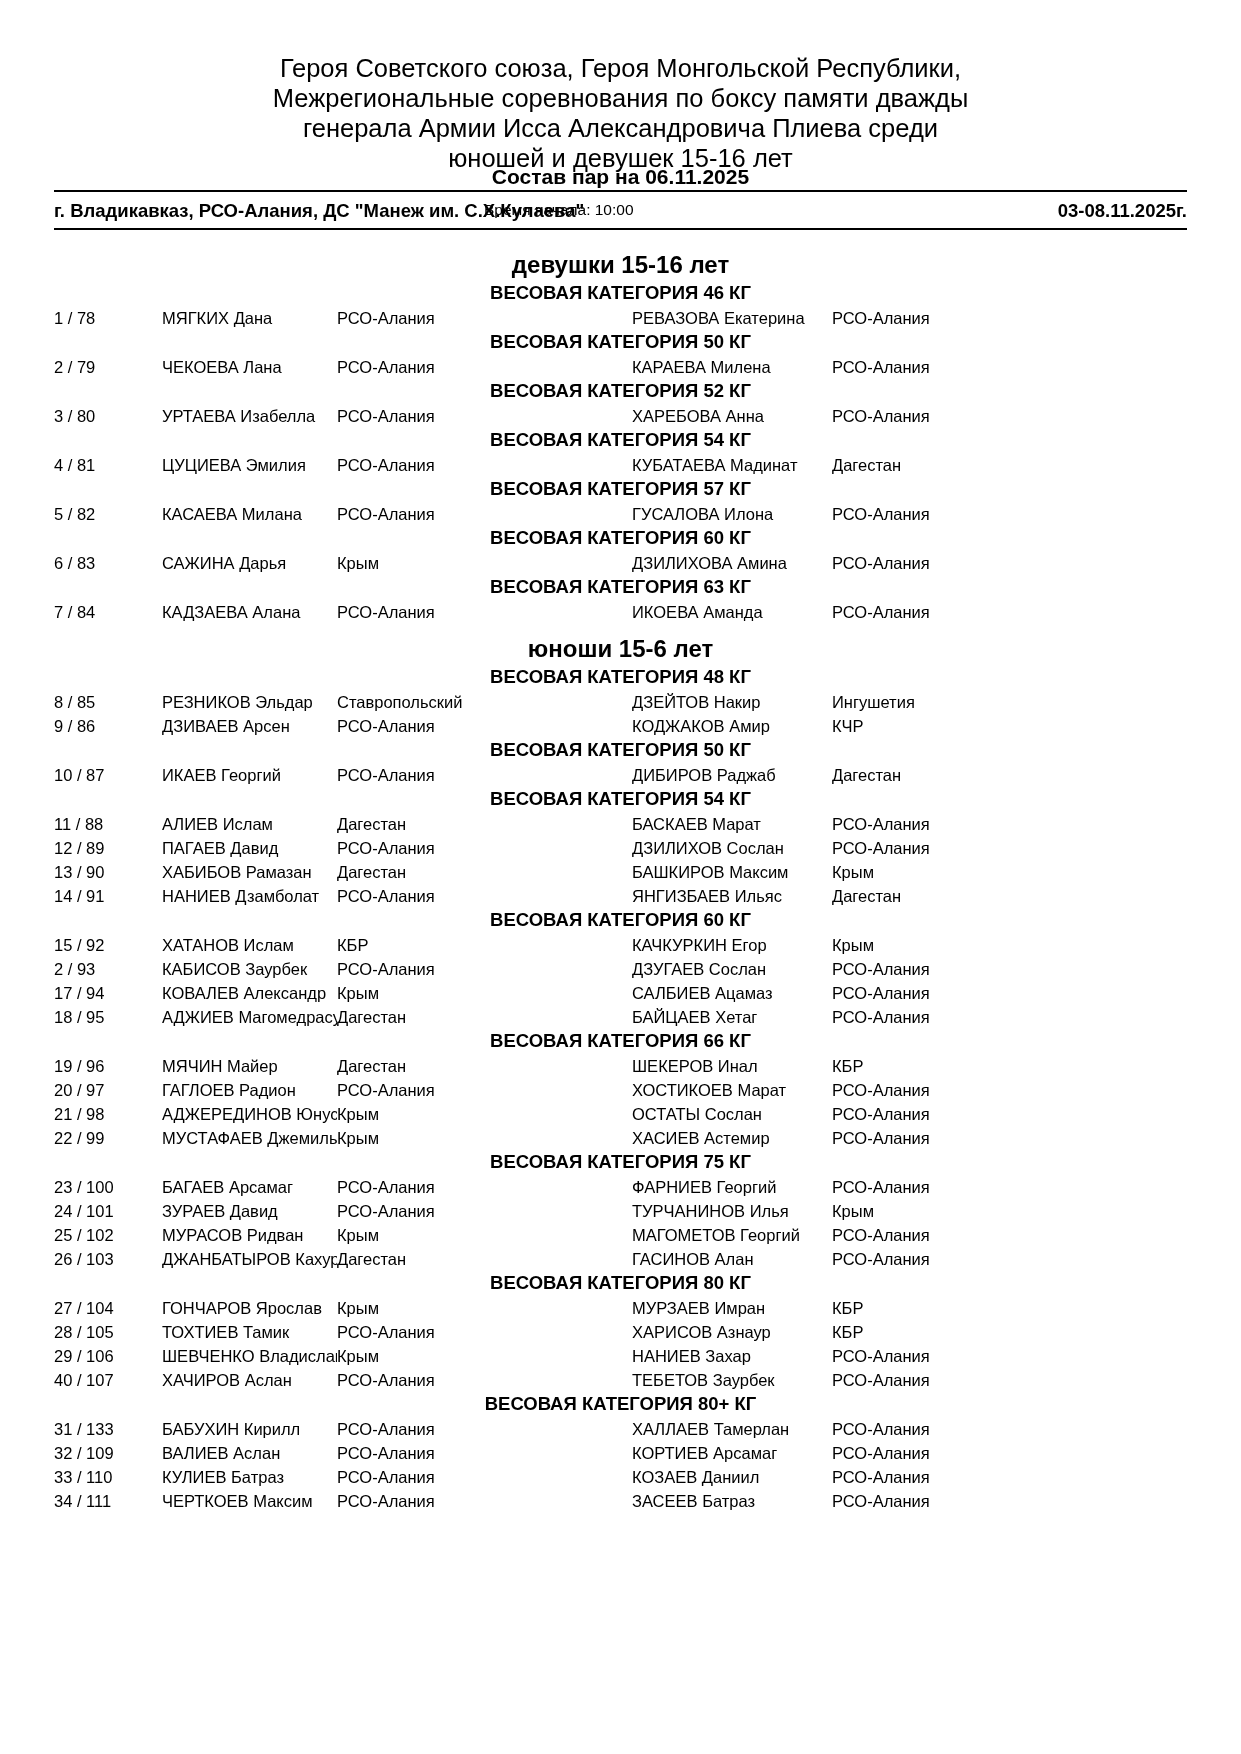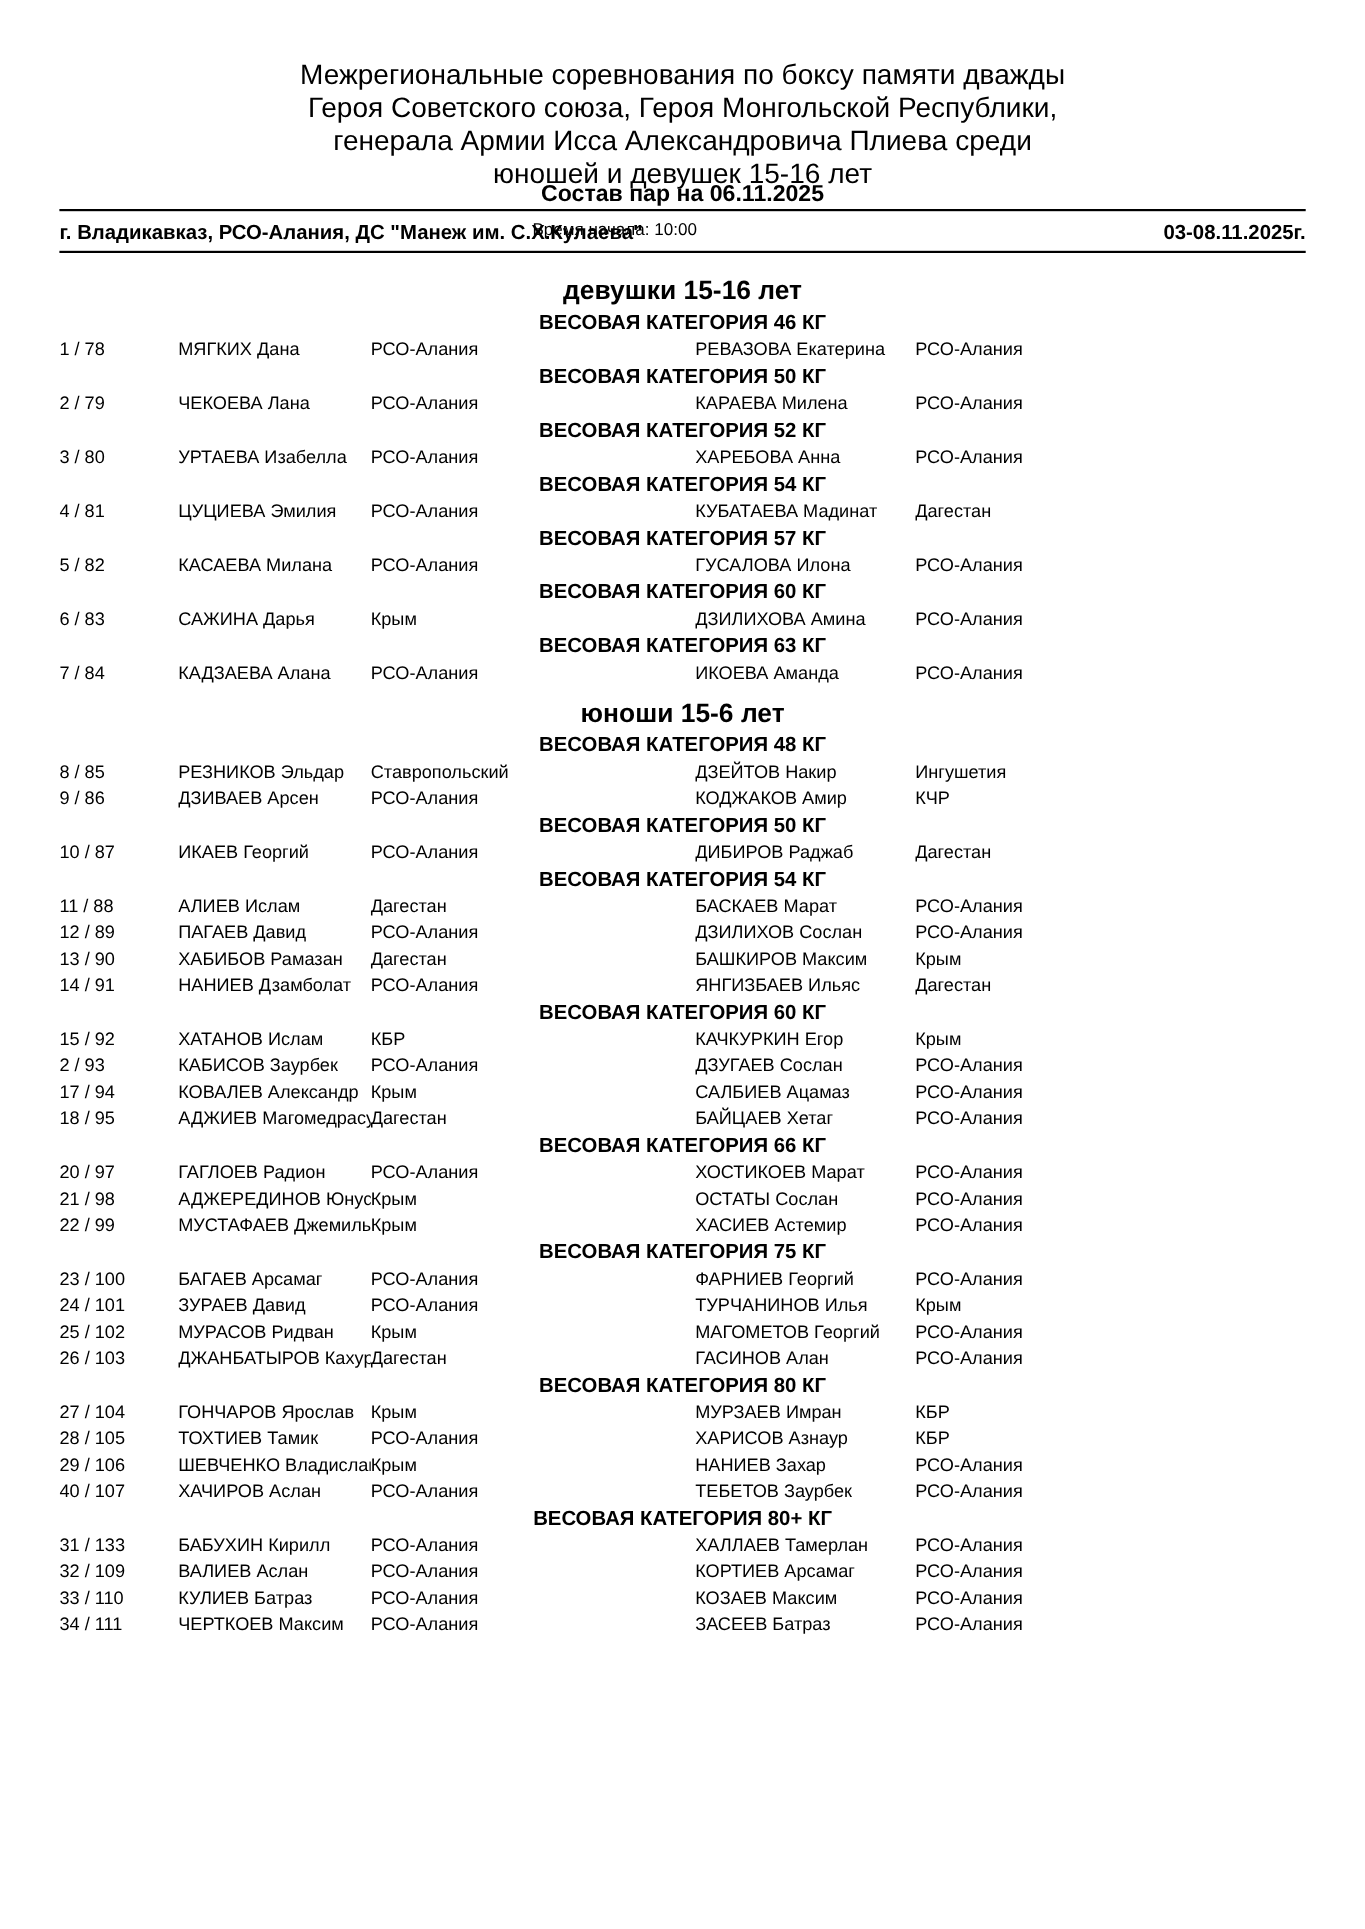--- a/index.html
+++ b/index.html
@@ -146,22 +146,22 @@
   .c-bluereg { width: 355px; }
 </style>
 </head>
 <body>
 
 <div class="page">
 
   <div class="doc-header">
 
     <div class="title-block">
+      <span class="title-line">Героя Советского союза, Героя Монгольской Республики,</span>
       <span class="title-line">Межрегиональные соревнования по боксу памяти дважды</span>
-      <span class="title-line">Героя Советского союза, Героя Монгольской Республики,</span>
       <span class="title-line">генерала Армии Исса Александровича Плиева среди</span>
       <span class="title-line">юношей и девушек 15-16 лет</span>
     </div>
 
     <div class="subtitle-wrap">
       <div class="subtitle">Состав пар на 06.11.2025</div>
     </div>
 
     <div class="rule rule-top"></div>
 
@@ -355,20 +355,27 @@
             <td class="c-redreg">Дагестан</td>
             <td class="c-blue">БАЙЦАЕВ Хетаг</td>
             <td class="c-bluereg">РСО-Алания</td>
           </tr>
         </tbody>
       </table>
       <div class="weight-title">ВЕСОВАЯ КАТЕГОРИЯ 66 КГ</div>
       <table class="pairs">
         <tbody>
           <tr>
+            <td class="c-num">19 / 96</td>
+            <td class="c-red">МЯЧИН Майер</td>
+            <td class="c-redreg">Дагестан</td>
+            <td class="c-blue">ШЕКЕРОВ Инал</td>
+            <td class="c-bluereg">КБР</td>
+          </tr>
+          <tr>
             <td class="c-num">20 / 97</td>
             <td class="c-red">ГАГЛОЕВ Радион</td>
             <td class="c-redreg">РСО-Алания</td>
             <td class="c-blue">ХОСТИКОЕВ Марат</td>
             <td class="c-bluereg">РСО-Алания</td>
           </tr>
           <tr>
             <td class="c-num">21 / 98</td>
             <td class="c-red">АДЖЕРЕДИНОВ Юнус</td>
             <td class="c-redreg">Крым</td>
@@ -464,21 +471,21 @@
             <td class="c-num">32 / 109</td>
             <td class="c-red">ВАЛИЕВ Аслан</td>
             <td class="c-redreg">РСО-Алания</td>
             <td class="c-blue">КОРТИЕВ Арсамаг</td>
             <td class="c-bluereg">РСО-Алания</td>
           </tr>
           <tr>
             <td class="c-num">33 / 110</td>
             <td class="c-red">КУЛИЕВ Батраз</td>
             <td class="c-redreg">РСО-Алания</td>
-            <td class="c-blue">КОЗАЕВ Максим</td>
+            <td class="c-blue">КОЗАЕВ Даниил</td>
             <td class="c-bluereg">РСО-Алания</td>
           </tr>
           <tr>
             <td class="c-num">34 / 111</td>
             <td class="c-red">ЧЕРТКОЕВ Максим</td>
             <td class="c-redreg">РСО-Алания</td>
             <td class="c-blue">ЗАСЕЕВ Батраз</td>
             <td class="c-bluereg">РСО-Алания</td>
           </tr>
         </tbody>

